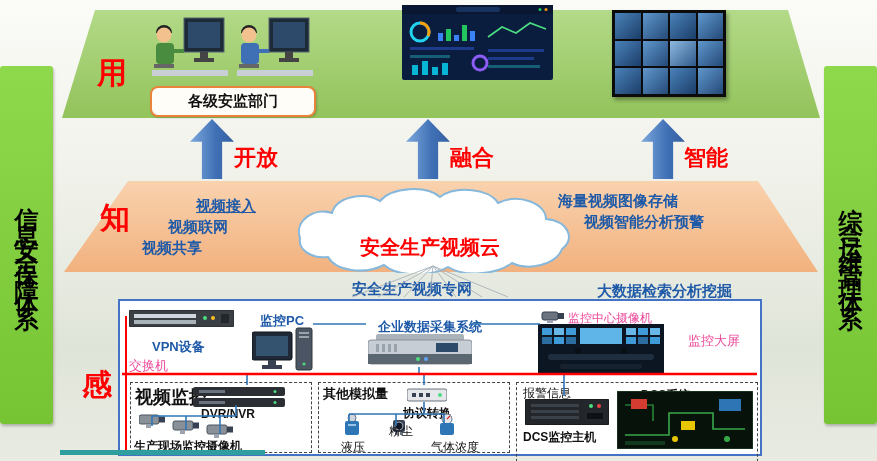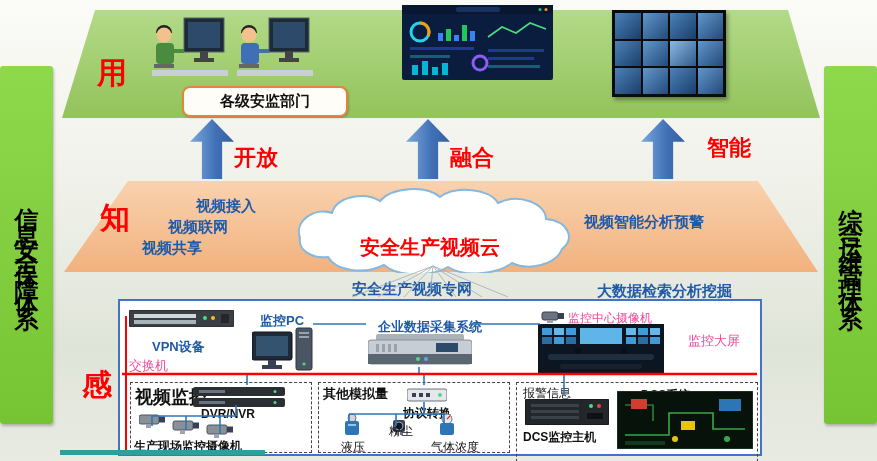--- a/index.html
+++ b/index.html
@@ -14,21 +14,21 @@
   .platform-top{position:absolute;left:62px;top:10px;width:758px;height:108px;
     background:linear-gradient(180deg,#b3da88,#93c35b);
     clip-path:polygon(33px 0,726px 0,758px 108px,0 108px);}
   .platform-mid{position:absolute;left:64px;top:181px;width:754px;height:91px;
     background:linear-gradient(180deg,#f9d2ae,#f2b17e);
     clip-path:polygon(64px 0,694px 0,754px 91px,0 91px);}
   .layer-label{position:absolute;color:#ff0000;font-weight:bold;font-size:30px;line-height:1;}
   
   .obox{position:absolute;background:#fffdf8;border:2px solid #e8843a;border-radius:8px;
     display:flex;align-items:center;justify-content:center;font-weight:bold;color:#111;
-    box-shadow:1px 1px 2px rgba(0,0,0,.2);white-space:nowrap;overflow:hidden;margin-left:32px;}
+    box-shadow:1px 1px 2px rgba(0,0,0,.2);white-space:nowrap;overflow:hidden;}
   
   .arrow-up{position:absolute;width:44px;height:60px;top:119px;
     background:linear-gradient(90deg,#7da9dd,#3f6fb5 60%,#35609f);
     clip-path:polygon(50% 0,100% 38%,73% 38%,73% 100%,27% 100%,27% 38%,0 38%);}
   .red-label{position:absolute;color:#ff0000;font-weight:bold;font-size:22px;line-height:1;}
   
   .cloud-title{position:absolute;left:280px;top:234px;width:300px;text-align:center;
     color:#ff0000;font-weight:bold;font-size:20px;}
   .blue-item{position:absolute;color:#1f5aa8;font-size:15px;font-weight:bold;white-space:nowrap;}
   .net-label{position:absolute;left:352px;top:280px;color:#1f5aa8;font-size:15px;font-weight:bold;}
@@ -139,30 +139,31 @@
       <i></i>
   </div>
 
   <div class="obox" style="left:150px;top:86px;width:162px;height:27px;font-size:15px;">各级安监部门</div>
 
   <div class="arrow-up" style="left:190px;"></div>
   <div class="arrow-up" style="left:406px;"></div>
   <div class="arrow-up" style="left:641px;"></div>
   <div class="red-label" style="left:234px;top:147px;">开放</div>
   <div class="red-label" style="left:450px;top:147px;">融合</div>
-  <div class="red-label" style="left:684px;top:137px;margin-left:23px;">智能</div>
+  <div class="red-label" style="left:684px;top:147px;">智能</div>
 
   <svg class="abs" style="left:280px;top:183px;" width="300" height="90" viewBox="0 0 300 90">
     <path d="M20,55 C14,38 34,24 52,30 C56,14 84,8 100,18 C112,4 146,2 160,14 C176,2 210,6 218,20 C238,10 266,20 266,36 C288,38 296,56 282,66 C276,82 248,88 232,80 C216,92 184,94 168,84 C150,94 118,94 104,82 C84,92 56,88 48,74 C30,76 18,66 20,55 Z" fill="#ffffff" stroke="#86b8dc" stroke-width="2"></path>
   </svg>
   <div class="cloud-title">安全生产视频云</div>
 
-  <div class="blue-item" style="left:196px;top:197px;">视频接入</div>
+  <div class="blue-item" style="left:196px;top:197px;text-decoration:underline;">视频接入</div>
   <div class="blue-item" style="left:168px;top:218px;">视频联网</div>
   <div class="blue-item" style="left:142px;top:239px;">视频共享</div>
+  <div class="blue-item" style="left:558px;top:192px;">海量视频图像存储</div>
   <div class="blue-item" style="left:584px;top:213px;">视频智能分析预警</div>
   <div class="blue-item" style="left:597px;top:234px;margin-top:48px;">大数据检索分析挖掘</div>
 
   <div class="net-label">安全生产视频专网</div>
 
   <div class="bbox">
 
     <svg class="abs" style="left:9px;top:9px;" width="105" height="17" viewBox="0 0 105 17">
       <rect x="0" y="0" width="105" height="17" rx="2" fill="#3a3f44" stroke="#23272b"></rect>
       <rect x="5" y="4" width="62" height="4" fill="#cfd6dd"></rect>

